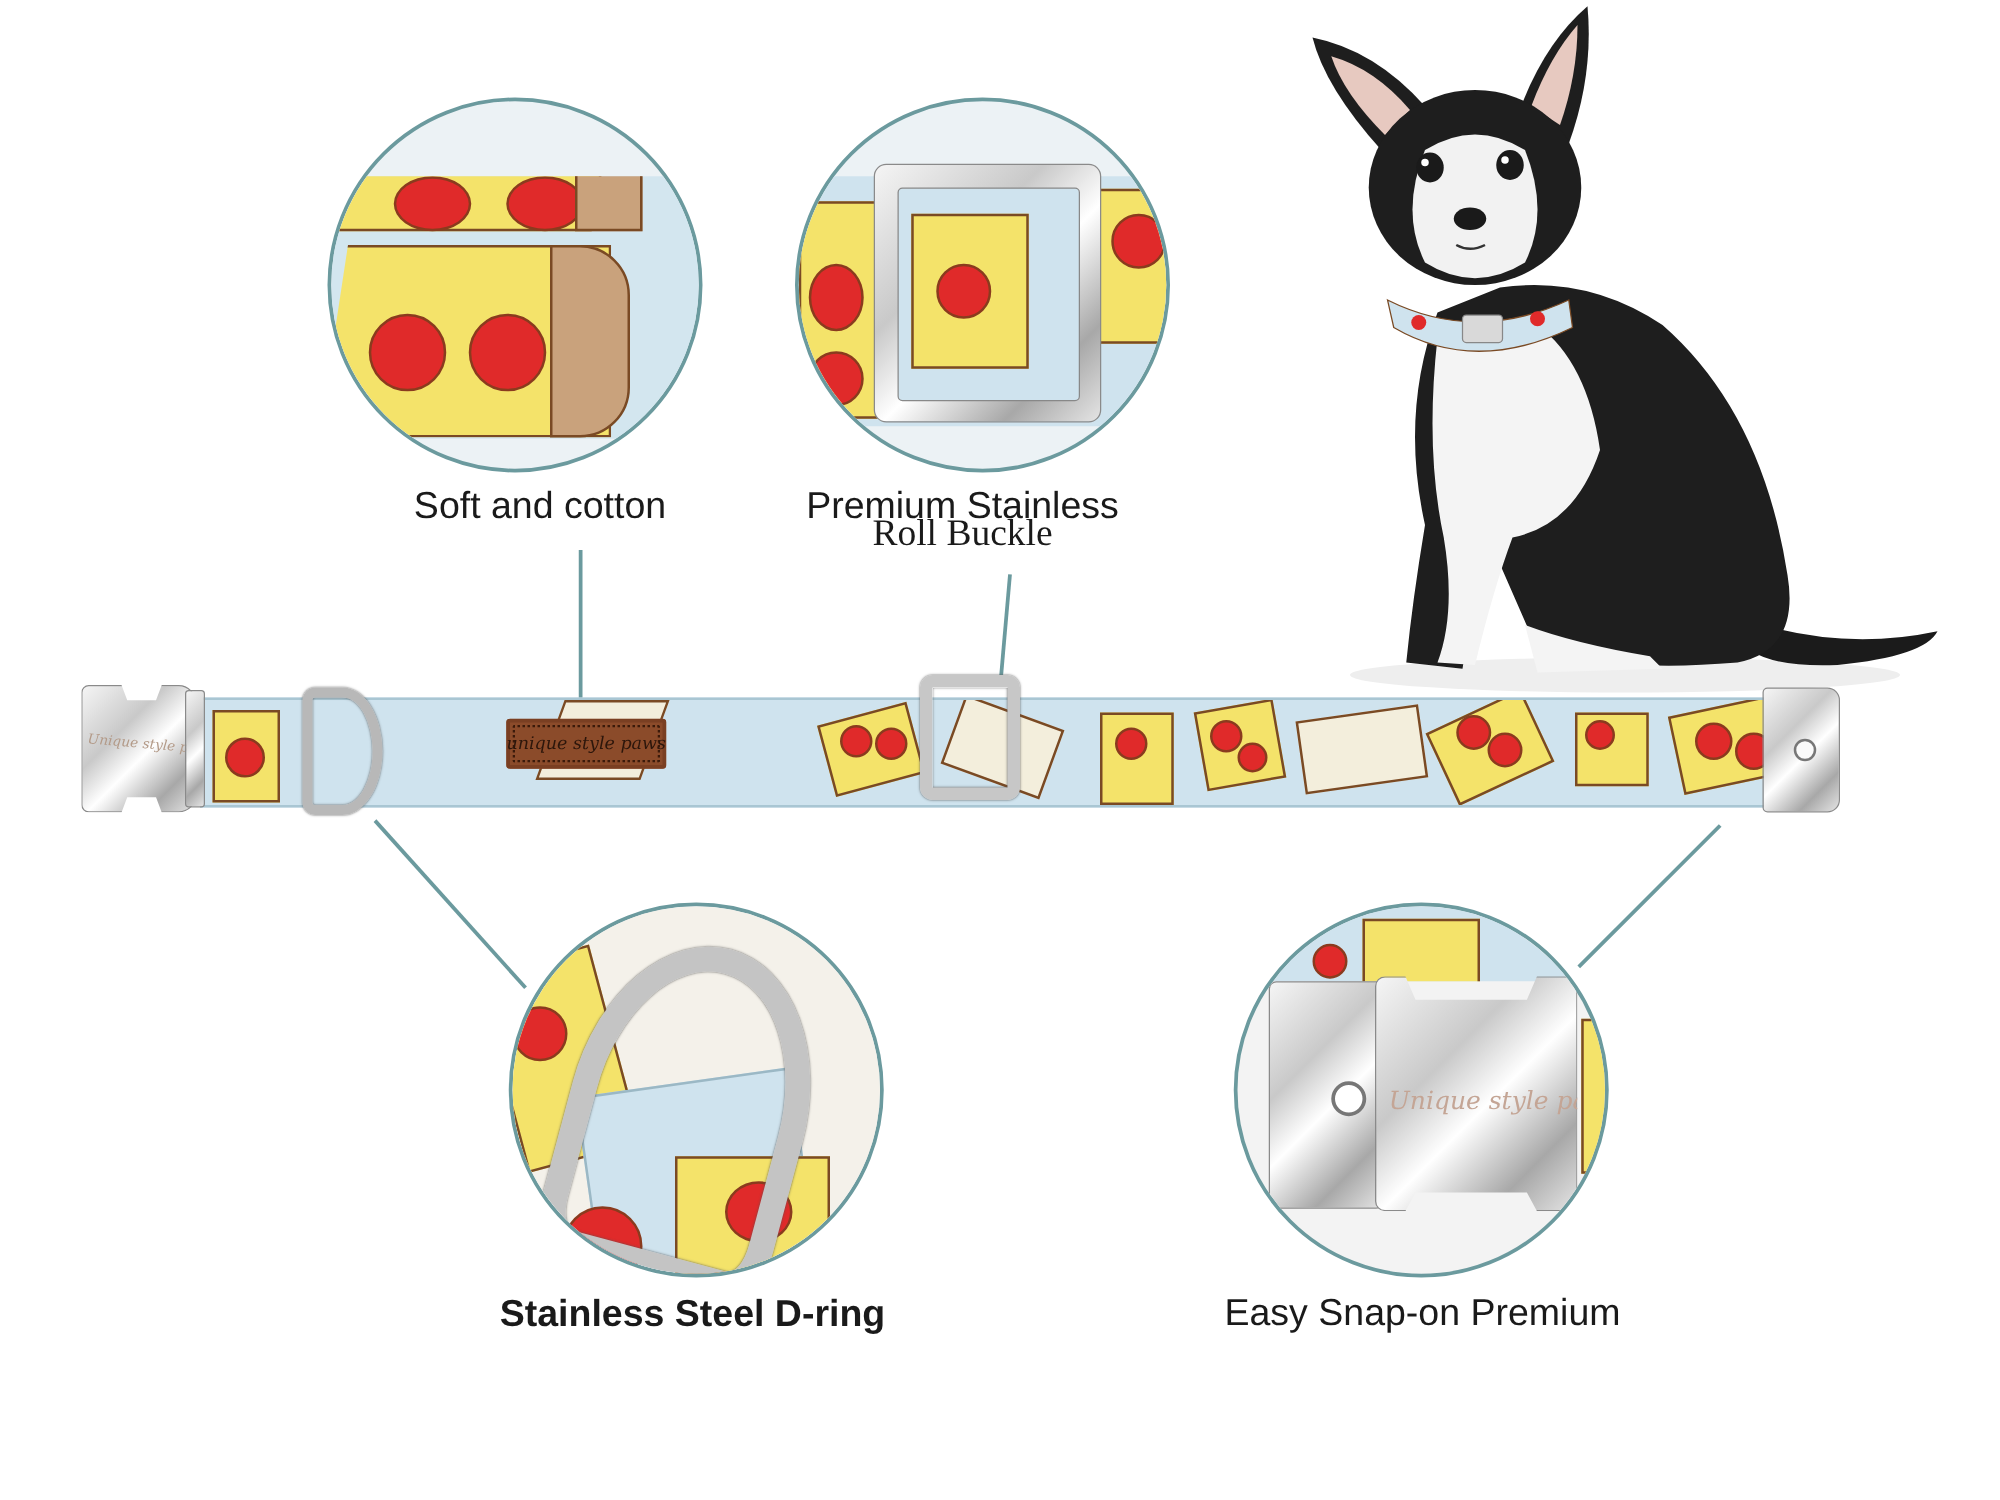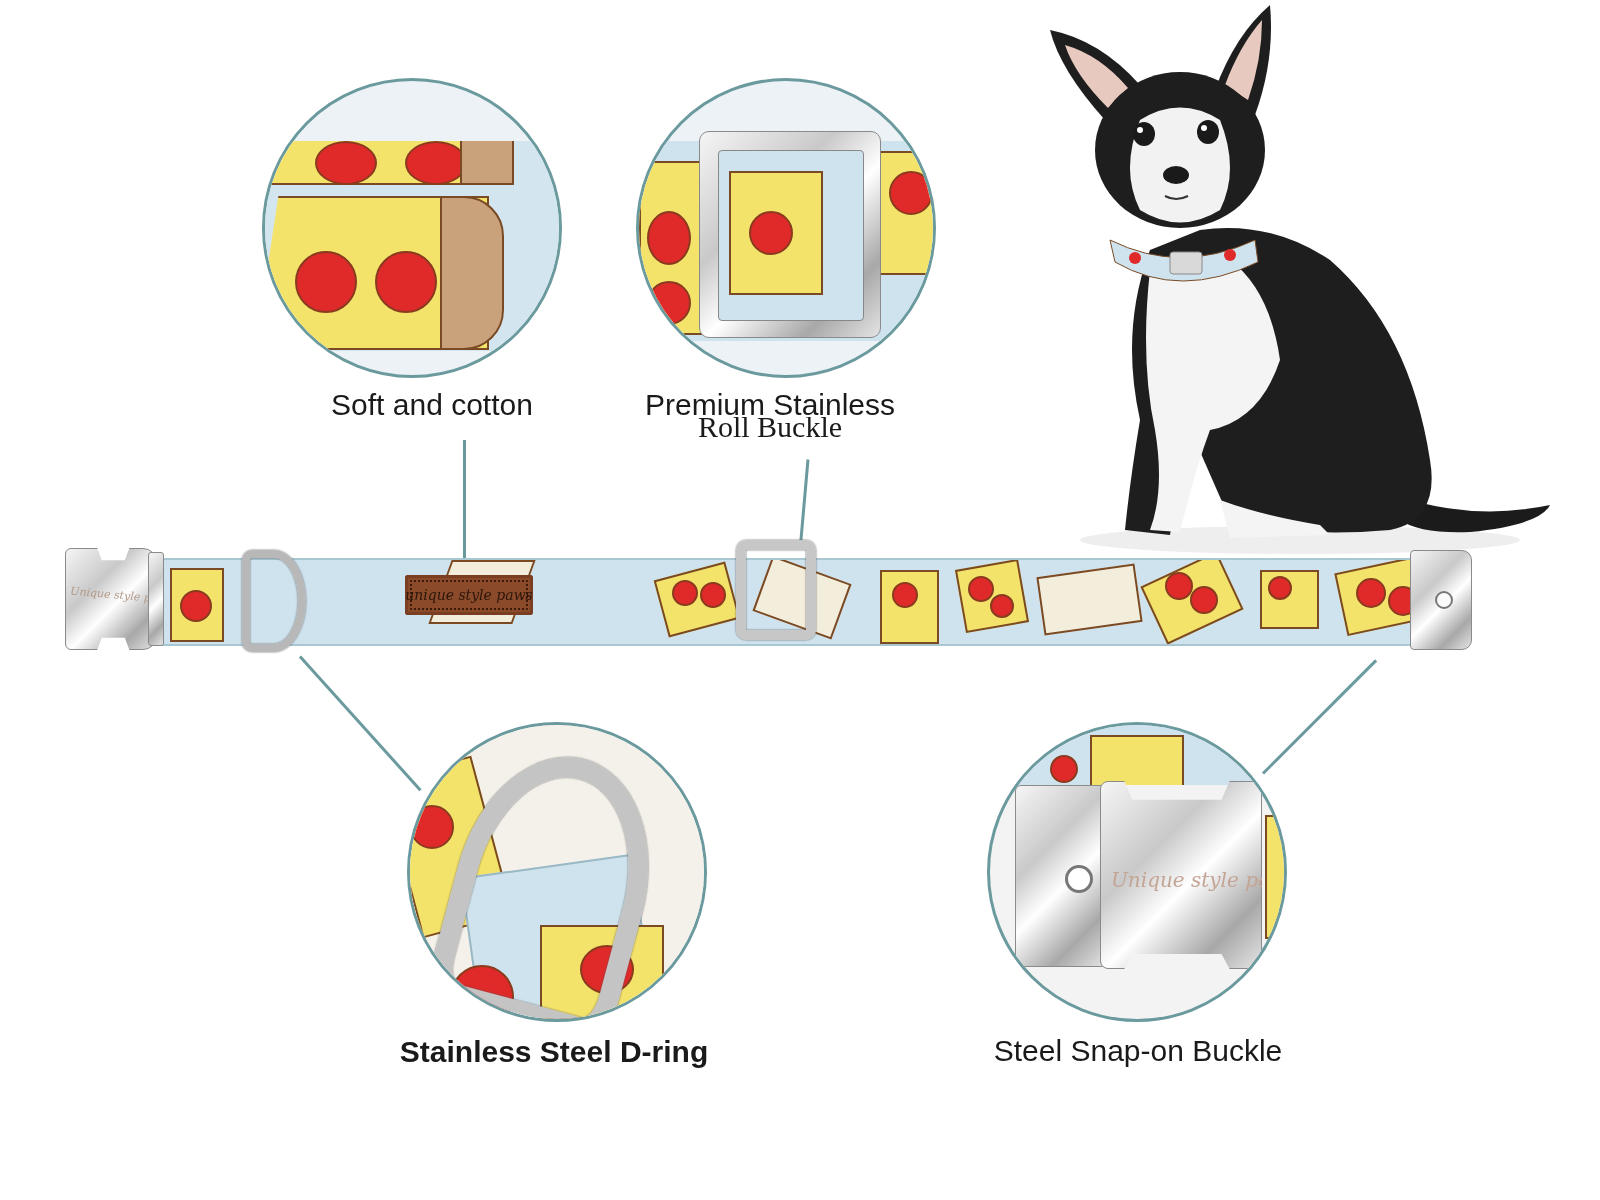--- a/index.html
+++ b/index.html
@@ -161,13 +161,13 @@
   </div>
   <div class="metal" style="left:25px;top:60px;width:90px;height:180px;border-radius:6px;"></div>
   <div class="abs" style="left:75px;top:140px;width:22px;height:22px;border-radius:50%;border:3px solid #777;background:#fff;"></div>
   <div class="metal" style="left:110px;top:56px;width:160px;height:186px;border-radius:8px;clip-path:polygon(0 0,15% 0,20% 10%,75% 10%,80% 0,100% 0,100% 100%,80% 100%,75% 92%,20% 92%,15% 100%,0 100%);">
     <div class="engrave" style="left:10px;top:86px;font-size:20px;color:#c4a595;">Unique style paws</div>
   </div>
   <div class="pz" style="left:275px;top:90px;width:30px;height:120px;"></div>
 </div>
 
 <div class="label" style="left:384px;top:1033px;width:340px;font-weight:bold;">Stainless Steel D-ring</div>
-<div class="label" style="left:968px;top:1032px;width:340px;">Steel Snap-on Buckle</div>
+<div class="label" style="left:968px;top:1032px;width:340px;">Easy Snap-on Premium</div>
 
 </body></html>

